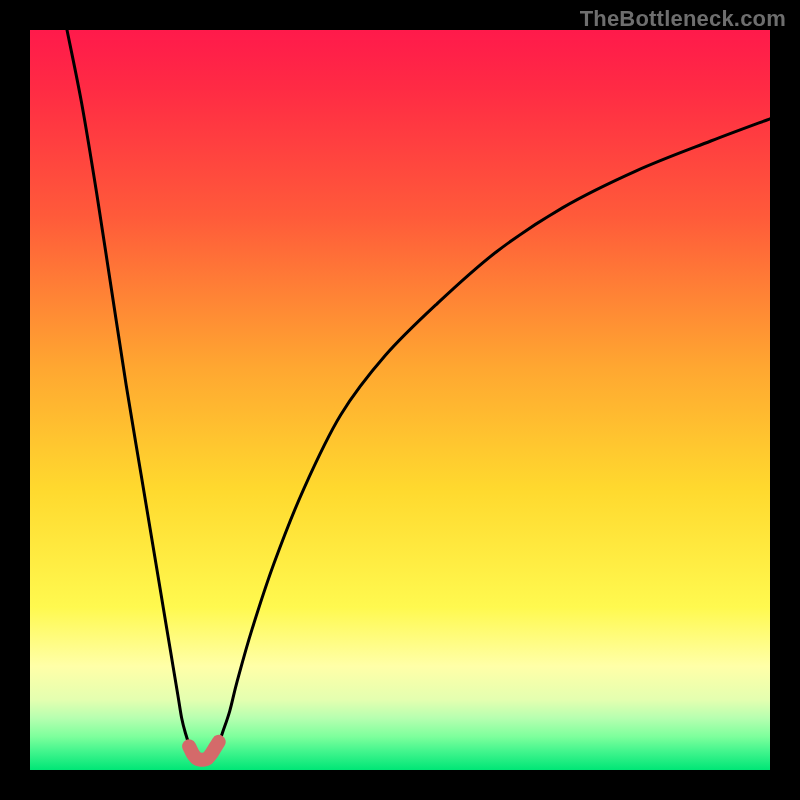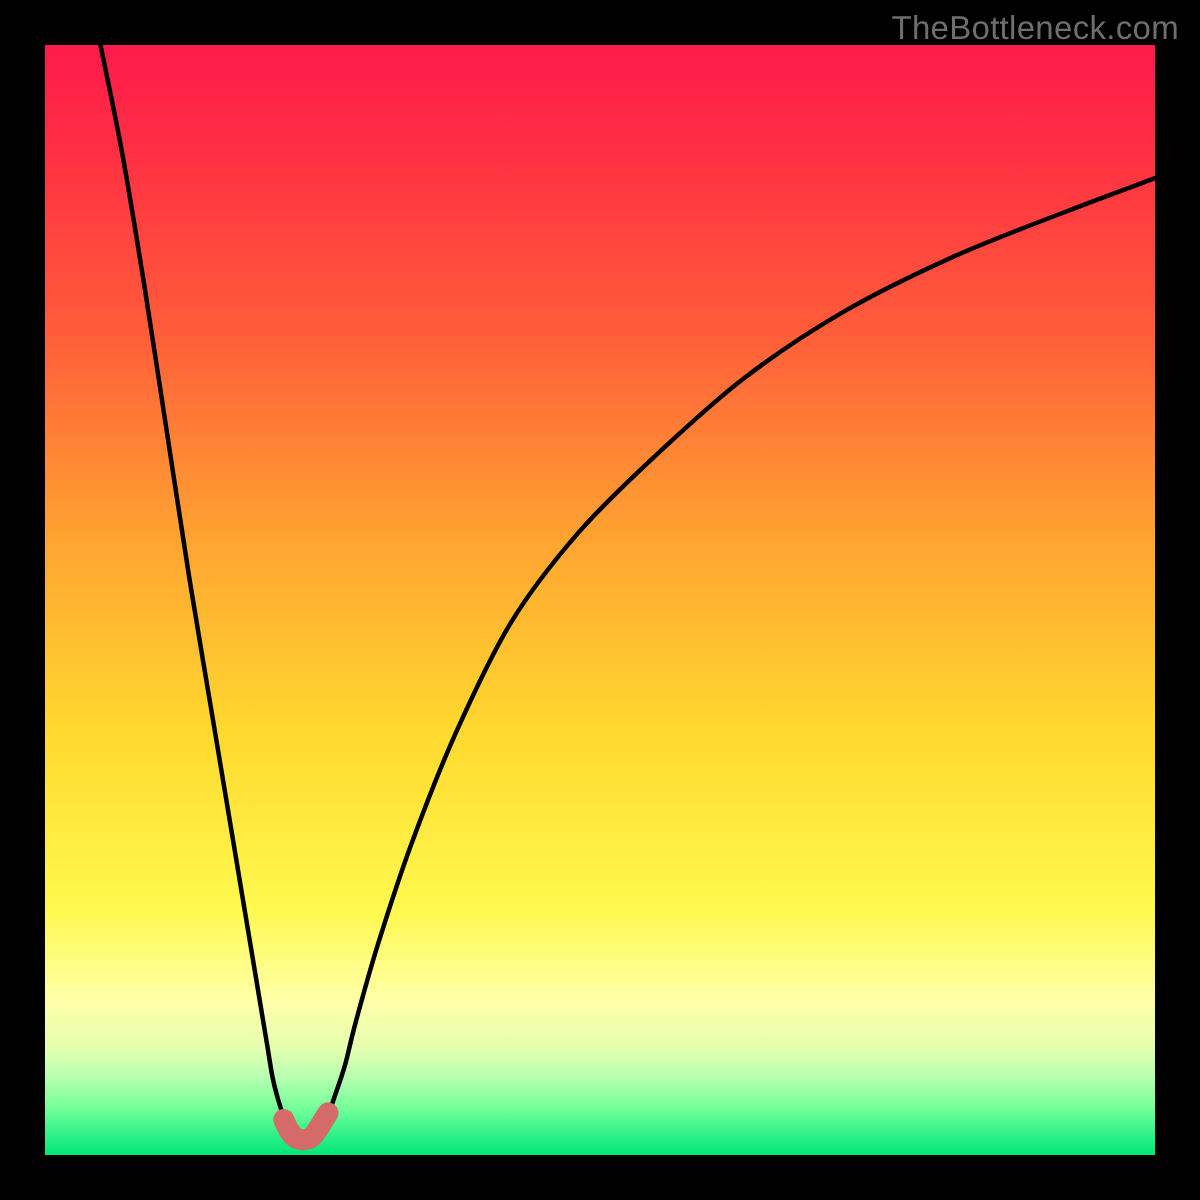--- a/index.html
+++ b/index.html
@@ -29,21 +29,21 @@
   .gradient-bg {
     position: absolute;
     inset: 0;
   }
   .watermark {
     position: absolute;
     top: 6px;
     right: 14px;
     color: #6e6e6e;
     font-size: 22px;
-    font-weight: 400;
+    font-weight: 700;
     letter-spacing: 0.2px;
     font-family: Arial, sans-serif;
   }
   svg.curves {
     position: absolute;
     inset: 0;
   }
 </style>
 </head>
 <body>

